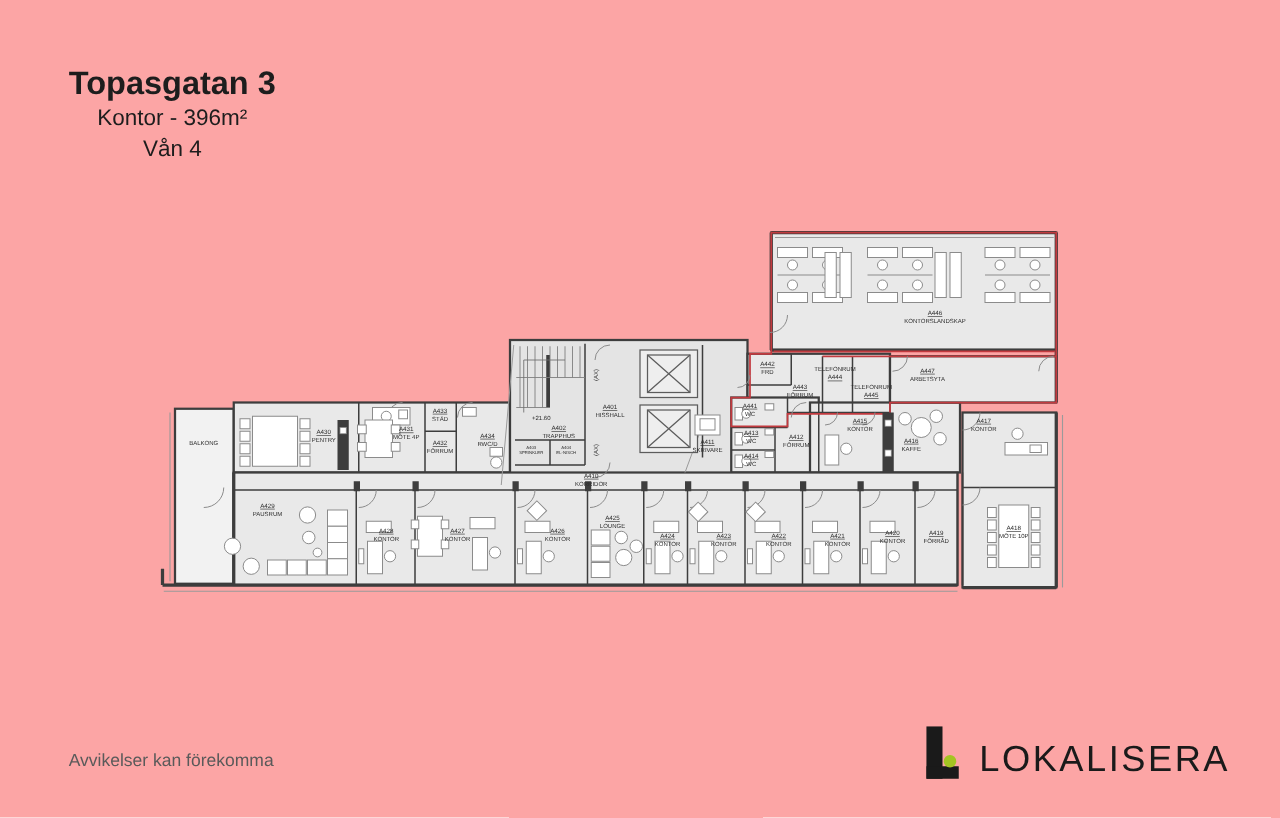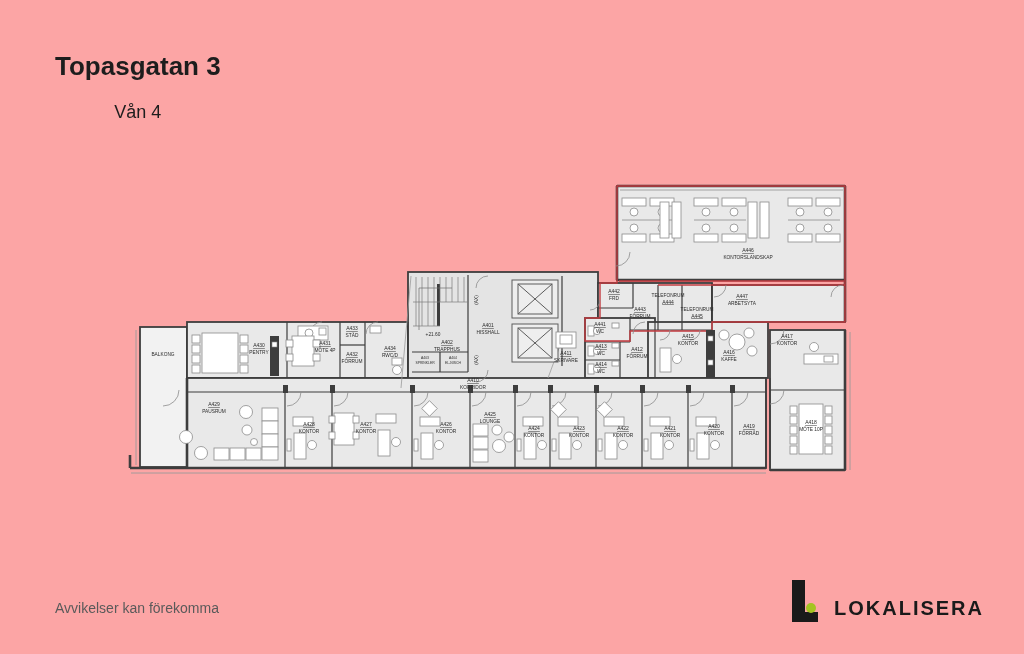--- a/index.html
+++ b/index.html
@@ -1,37 +1,38 @@
 <!DOCTYPE html>
 <html><head>
 <meta charset="utf-8">
 <style>
   html,body{margin:0;padding:0;background:#fff;}
   #page{position:relative;width:1024px;height:654px;background:#fca5a5;overflow:hidden;
         font-family:"Liberation Sans",sans-serif;text-align:center;}
   #titleblock{position:absolute;left:55px;top:52px;color:#1d1d1d;}
   #titleblock .t1{font-size:26px;font-weight:bold;line-height:1.15;}
   #titleblock .t2{font-size:18px;margin-top:2px;}
-  #titleblock .t3{font-size:18px;margin-top:20px;}
+  #titleblock .t3{font-size:18px;margin-top:4px;}
   #disclaimer{position:absolute;left:55px;top:600px;font-size:14px;color:#5a5a5a;}
   #brand{position:absolute;right:40px;top:580px;display:flex;align-items:center;gap:14px;}
-  #brand .word{font-size:20px;font-weight:bold;letter-spacing:2px;color:#1a1a1a;margin-top:12px;}
+  #brand .word{font-size:29px;font-weight:normal;letter-spacing:2px;color:#1a1a1a;margin-top:12px;}
   svg text{font-family:"Liberation Sans",sans-serif;}
   .rid{font-size:5px;fill:#2c2c2c;text-anchor:middle;text-decoration:underline;}
   .rname{font-size:4.8px;fill:#2c2c2c;text-anchor:middle;}
   .tiny{font-size:3.4px;fill:#2c2c2c;text-anchor:middle;}
   .ann{font-size:4.8px;fill:#2c2c2c;text-anchor:middle;}
 </style>
 </head>
 <body>
 
 <div id="page">
 
   <div id="titleblock">
     <div class="t1">Topasgatan 3</div>
+    <div class="t2">Kontor - 396m²</div>
     <div class="t3">Vån 4</div>
   </div>
 
   <svg width="1024" height="654" viewBox="0 0 1024 654">
     <defs>
       <g id="office-kit" stroke="#8b8b8b" stroke-width="0.8" fill="#ffffff">
         <rect x="8" y="32" width="20" height="9"></rect>
         <rect x="9" y="48" width="12" height="26"></rect>
         <circle cx="27" cy="60" r="4.5"></circle>
         <rect x="2" y="54" width="4" height="12"></rect>

